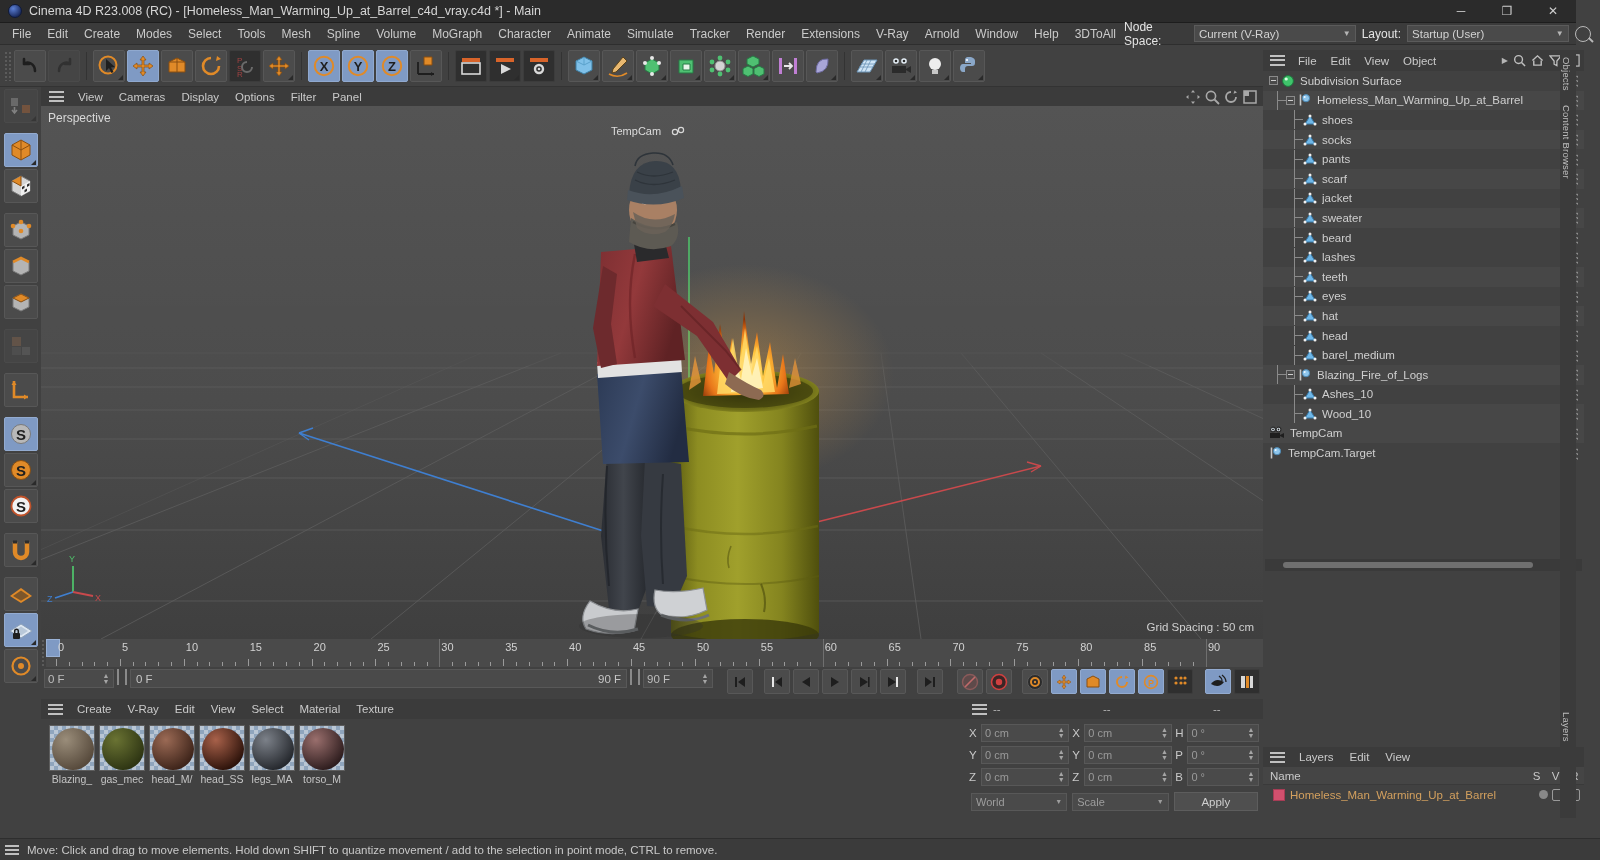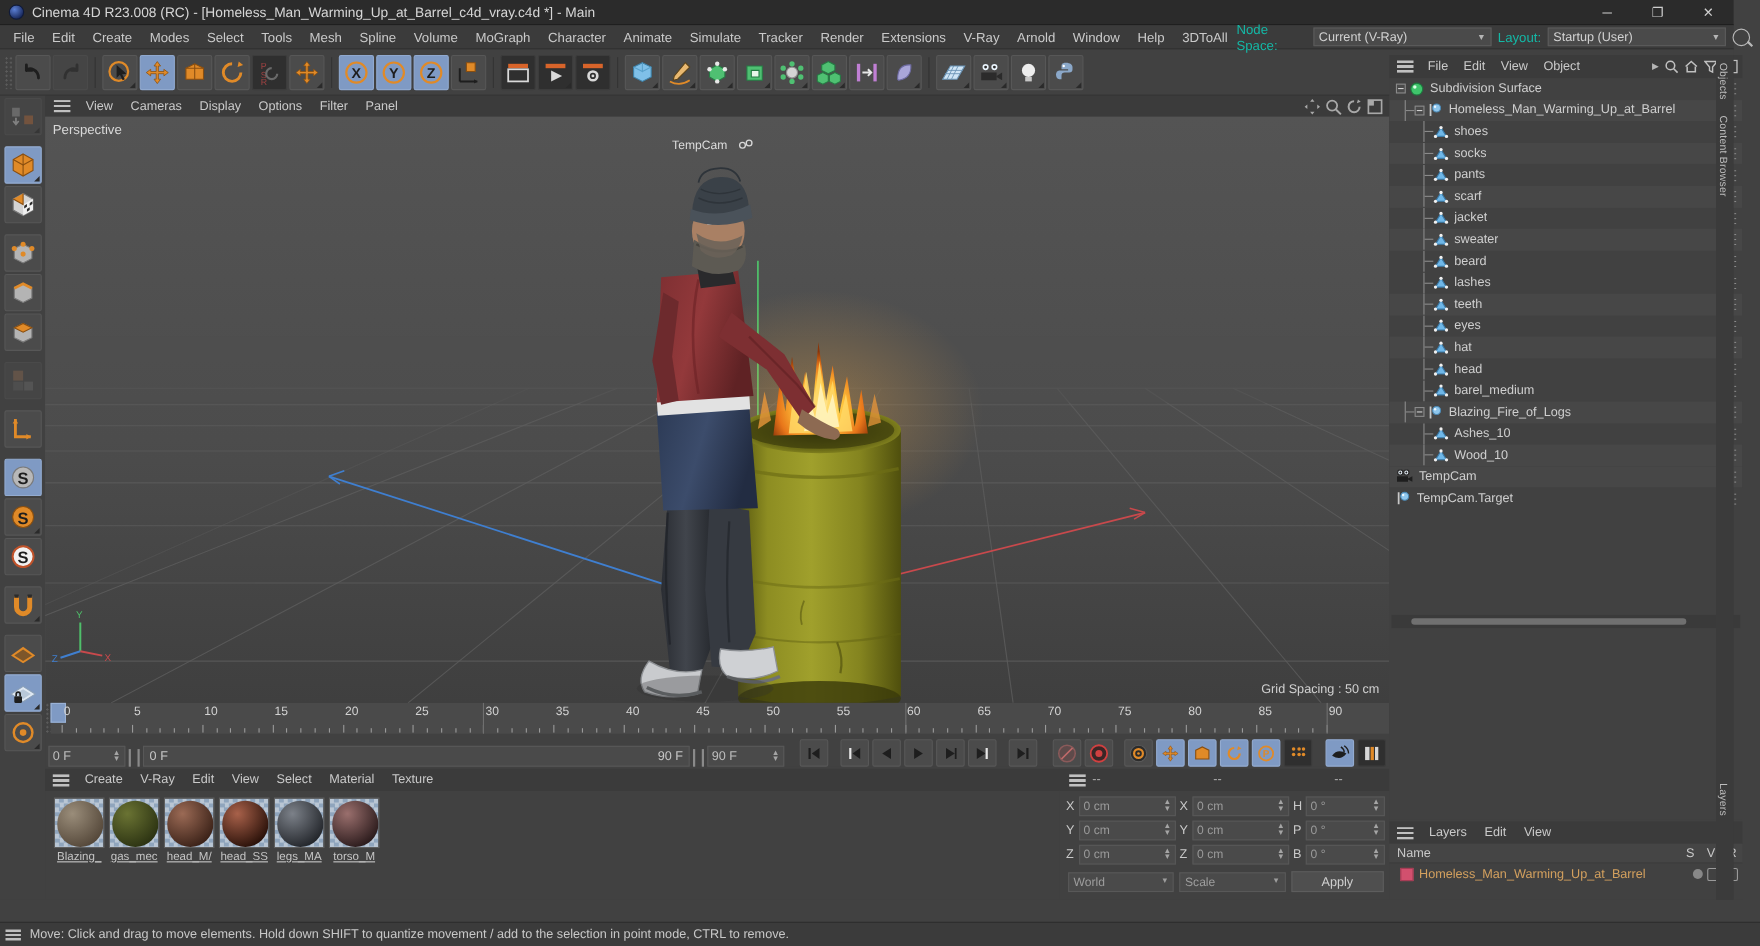--- a/index.html
+++ b/index.html
@@ -28,21 +28,21 @@
   .win-btn { width:46px; height:23px; display:flex; align-items:center;
     justify-content:center; color:#cfcfcf; font-size:12px; }
 
   
   .menubar {
     height:22px; background:#3b3b3b; display:flex; align-items:center;
     padding-left:4px; border-bottom:1px solid #2e2e2e;
   }
   .menu-item { padding:3px 8px; font-size:12px; color:#cacaca; white-space:nowrap; }
   .menubar-right { margin-left:auto; display:flex; align-items:center; gap:6px; padding-right:6px; }
-  .mb-label { font-size:12px; color:#14b8a6; }
+  .mb-label { font-size:12px; color:#e5e5e5; }
   .combo {
     background:#4a4a4a; border:1px solid #5b5b5b; height:17px;
     display:flex; align-items:center; padding:0 4px; font-size:11.5px;
     color:#d2d2d2; position:relative; min-width:70px;
   }
   .combo .cv { flex:1; white-space:nowrap; overflow:hidden; }
   .combo .arr { font-size:8px; color:#b5b5b5; margin-left:6px; }
   .combo.nodespace { width:175px; }
   .combo.layout { width:175px; }
   .mag {
@@ -123,40 +123,40 @@
   .tl-grip { position:absolute; left:-5px; top:0; width:5px; height:28px;
     background-image:radial-gradient(#6d6d6d 1px, transparent 1px);
     background-size:4px 4px; opacity:.6; }
   .tl-tick { position:absolute; bottom:1px; width:1px; background:#9a9a9a; }
   .tl-num { position:absolute; top:2px; font-size:11px; color:#d2d2d2; }
   .tl-playhead { position:absolute; top:0; width:14px; height:18px;
     background:#7f9ac4; border:1px solid #9ab2d6; }
   .tl-marker { position:absolute; top:0; width:1px; height:28px; background:#6f6f6f; }
 
   .tl-controls { position:absolute; top:30px; left:0; right:0; height:28px;
-    display:flex; align-items:flex-end; gap:3px; padding:0 3px; }
+    display:flex; align-items:flex-start; gap:3px; padding:0 3px; }
   .numfield {
     background:#4a4a4a; border:1px solid #585858; height:19px; width:70px;
     display:flex; align-items:center; padding:0 3px; font-size:11.5px;
     color:#bdbdbd; position:relative;
   }
   .spin { margin-left:auto; width:8px; color:#a5a5a5; font-size:7px; line-height:6px; text-align:center; }
   .tl-bar { flex:1; height:19px; background:#4a4a4a; border:1px solid #585858;
     display:flex; align-items:center; justify-content:space-between;
     padding:0 5px; font-size:11.5px; color:#c6c6c6; }
   .pbtn { width:26px;height:25px;background:#4b4b4b;border:1px solid #585858;
     border-radius:2px; display:flex;align-items:center;justify-content:center; flex:none; }
 
   
   .matmgr { position:absolute; left:41px; top:699px; width:922px; bottom:42px;
     background:#414141; }
   .mat-menu { height:20px; background:#3b3b3b; display:flex; align-items:center; padding-left:3px; }
   .mat-menu .menu-item { padding:2px 8px; font-size:11.5px; }
   .mat-grid { display:flex; gap:4px; padding:6px 0 0 8px; }
-  .mat-cell { width:46px;text-decoration:underline; }
+  .mat-cell { width:46px; }
   .mat-thumb { width:46px;height:46px; border:1px solid #5e5e5e; overflow:hidden; position:relative;
     background:
       repeating-conic-gradient(#8fa5bd 0% 25%, #b9c6d4 0% 50%) 0 0/8px 8px; }
   .mat-sphere { position:absolute; left:2px; top:2px; width:42px;height:42px;border-radius:50%; }
   .mat-name { font-size:10.5px; color:#c4c4c4; text-align:center; margin-top:2px;
     white-space:nowrap; overflow:hidden; }
 
   
   .coord { position:absolute; left:963px; top:699px; width:300px; bottom:42px;
     background:#414141; }

